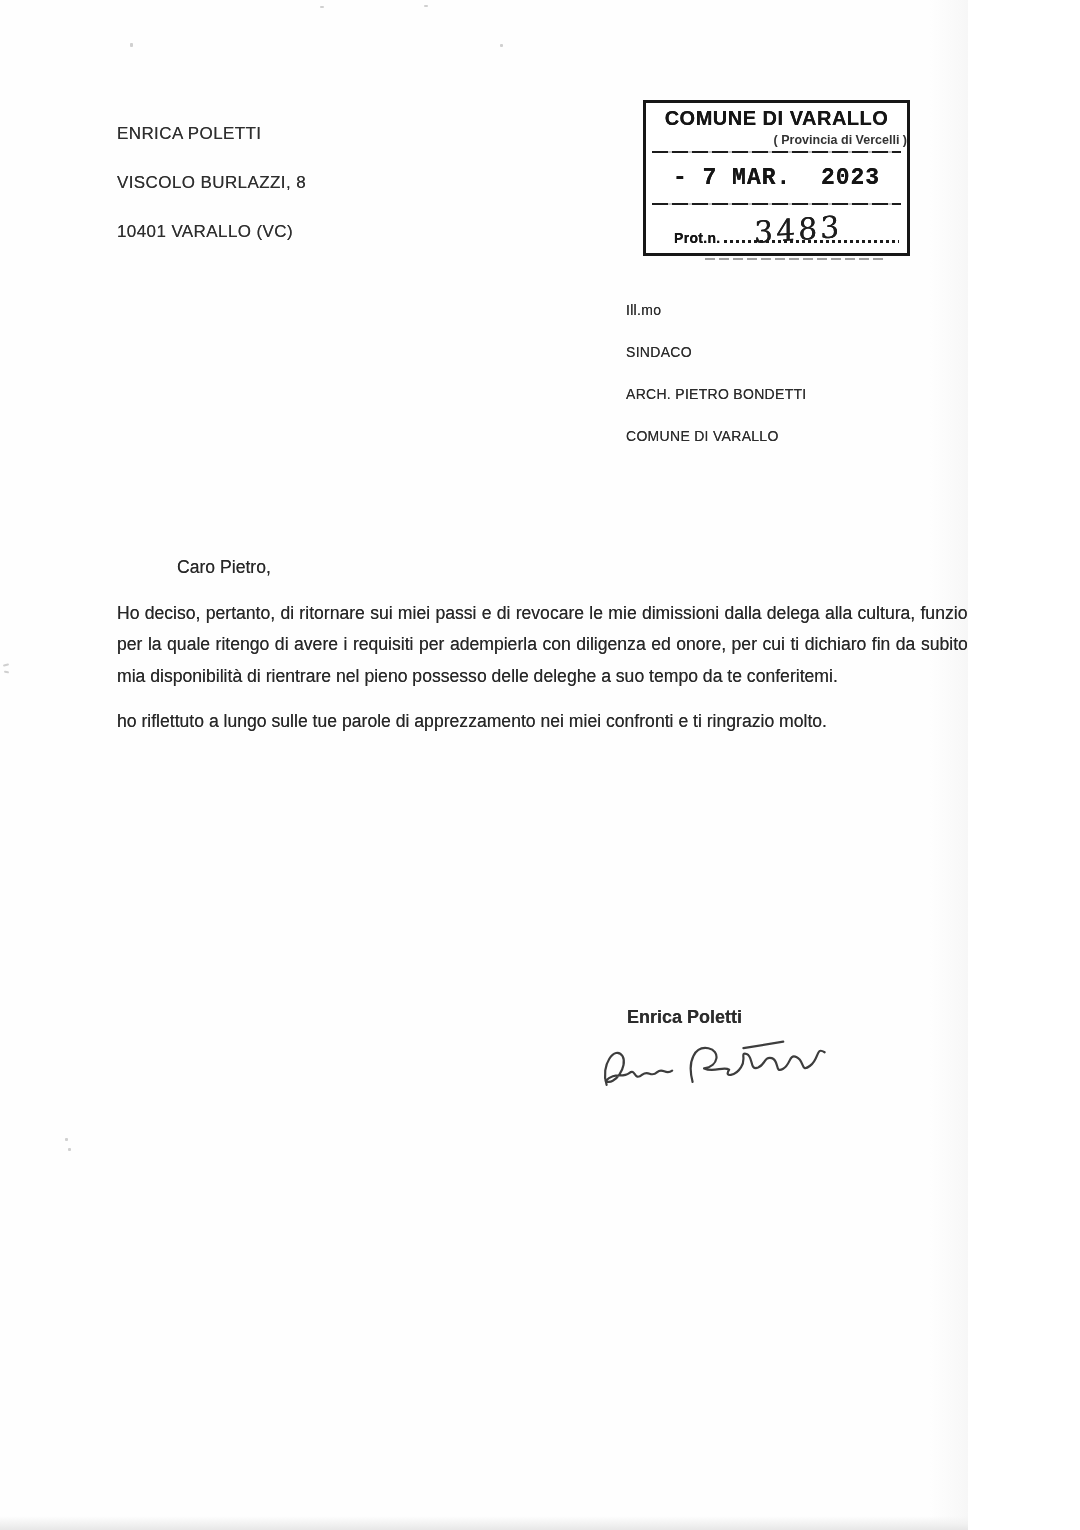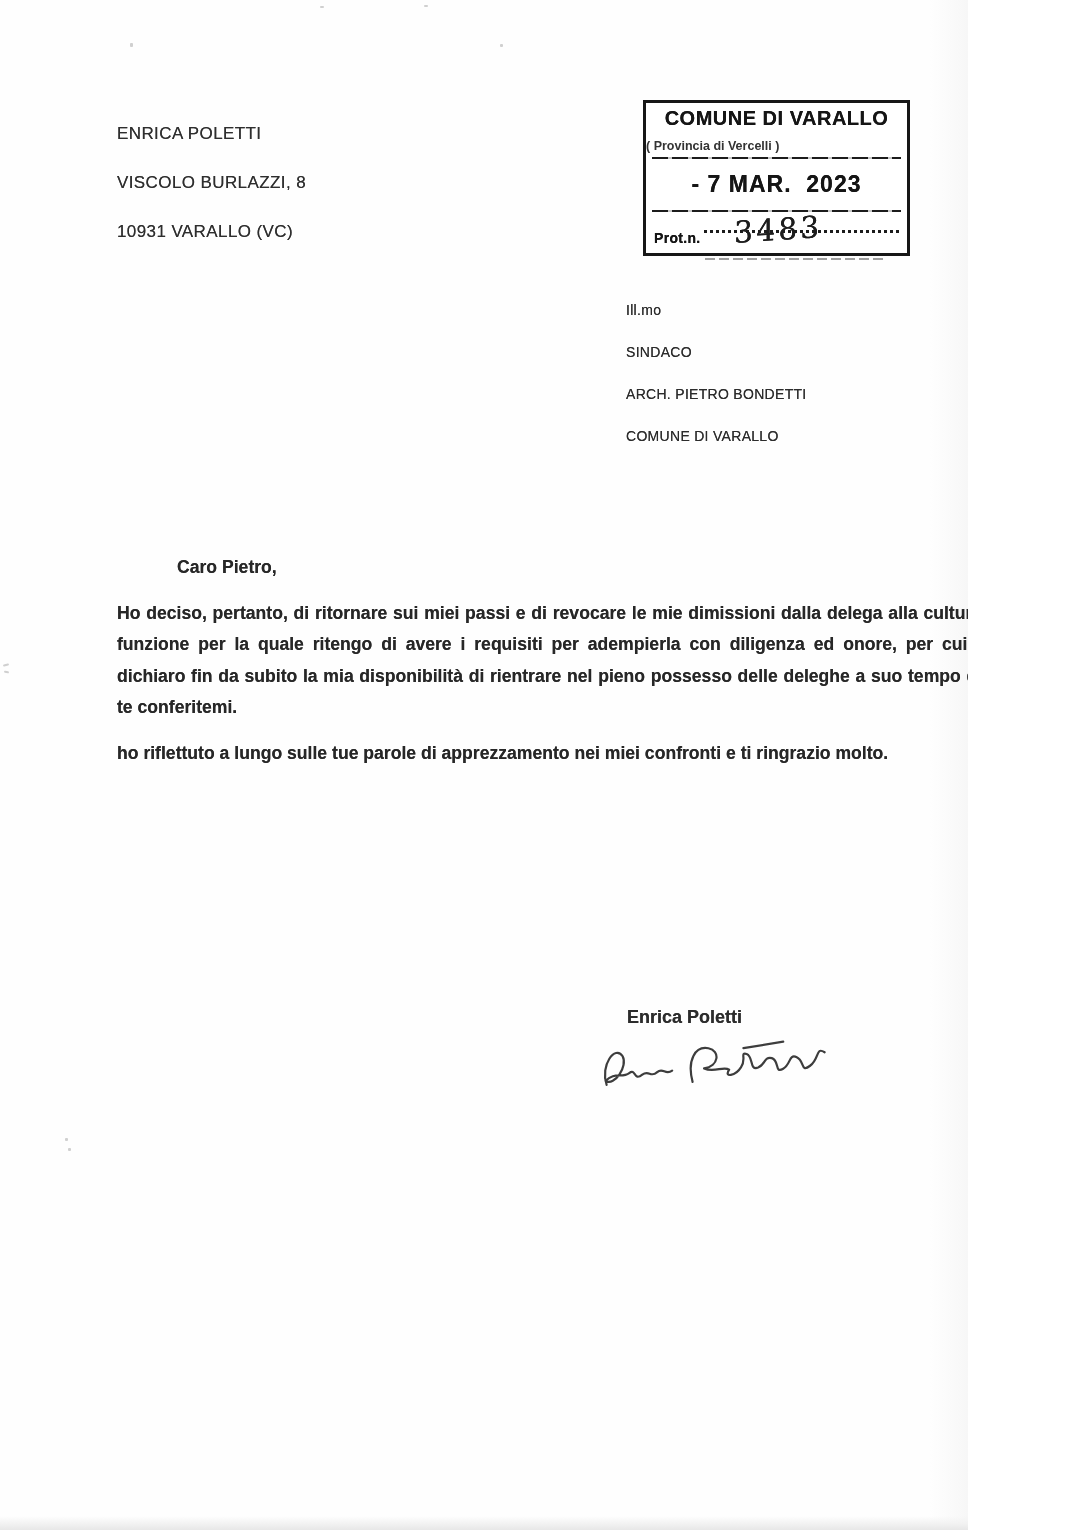--- a/index.html
+++ b/index.html
@@ -65,48 +65,50 @@
   }
   .stamp-title {
     text-align: center;
     font-weight: bold;
     font-size: 20px;
     letter-spacing: .5px;
     margin-top: 4px;
     text-shadow: 0 0 .6px #151515;
   }
   .stamp-subtitle {
-    text-align: left;
+    text-align: right;
     font-size: 12.5px;
     font-weight: bold;
     color: #333;
-    margin-top: 9px;
+    margin-top: 3px;
+    padding-left: 8px;
   }
   .stamp-divider {
     height: 2px;
     margin: 4px 6px 0 6px;
     background: repeating-linear-gradient(90deg, #1c1c1c 0 16px, rgba(28,28,28,.25) 16px 20px);
   }
   .stamp-date {
     text-align: center;
-    font-family: Liberation Sans, sans-serif;
+    font-family: Liberation Mono, monospace;
     font-weight: bold;
     font-size: 23px;
     letter-spacing: 1px;
     margin-top: 12px;
     white-space: pre;
     text-shadow: 0 0 .6px #151515;
   }
   .stamp-divider2 { margin-top: 12px; }
   .stamp-prot-row {
     display: flex;
-    align-items: flex-start;
+    align-items: flex-end;
     padding: 0 8px 7px 8px;
     margin-top: auto;
     position: relative;
+    margin-left: 20px;
   }
   .stamp-prot-label {
     font-size: 14px;
     font-weight: bold;
     letter-spacing: .3px;
     margin-right: 4px;
     text-shadow: 0 0 .5px #151515;
   }
   .stamp-prot-leader {
     flex: 1;
@@ -151,21 +153,20 @@
   .letter-body {
     position: absolute;
     left: 117px;
     top: 552px;
     width: 870px;
     font-size: 17.6px;
     line-height: 31.5px;
     text-align: justify;
     color: #272727;
     text-shadow: 0 0 .5px rgba(39,39,39,.75);
-    font-weight: bold;
   }
   .letter-body p { margin: 0 0 14px 0; }
   .salutation, .valediction { text-indent: 60px; text-align: left; }
 
   
   .closing-name {
     position: absolute;
     left: 627px;
     top: 1007px;
     font-size: 18px;
@@ -192,21 +193,21 @@
   <div class="speck" style="left:424px;top:5px;width:4px;height:2px;"></div>
   <div class="speck" style="left:500px;top:44px;width:3px;height:3px;"></div>
   <div class="speck" style="left:3px;top:664px;width:6px;height:2px;transform:rotate(-15deg);"></div>
   <div class="speck" style="left:4px;top:671px;width:5px;height:2px;transform:rotate(10deg);"></div>
   <div class="speck" style="left:65px;top:1138px;width:3px;height:3px;"></div>
   <div class="speck" style="left:68px;top:1148px;width:3px;height:3px;"></div>
 
   <div class="sender">
     <div>ENRICA POLETTI</div>
     <div>VISCOLO BURLAZZI, 8</div>
-    <div>10931 VARALLO (VC)</div>
+    <div>10401 VARALLO (VC)</div>
   </div>
 
   <div class="stamp">
     <div class="stamp-title">COMUNE DI VARALLO</div>
     <div class="stamp-subtitle">( Provincia di Vercelli )</div>
     <div class="stamp-divider"></div>
     <div class="stamp-date">- 7 MAR.  2023</div>
     <div class="stamp-divider stamp-divider2"></div>
     <div class="stamp-prot-row">
       <span class="stamp-prot-label">Prot.n.</span>

